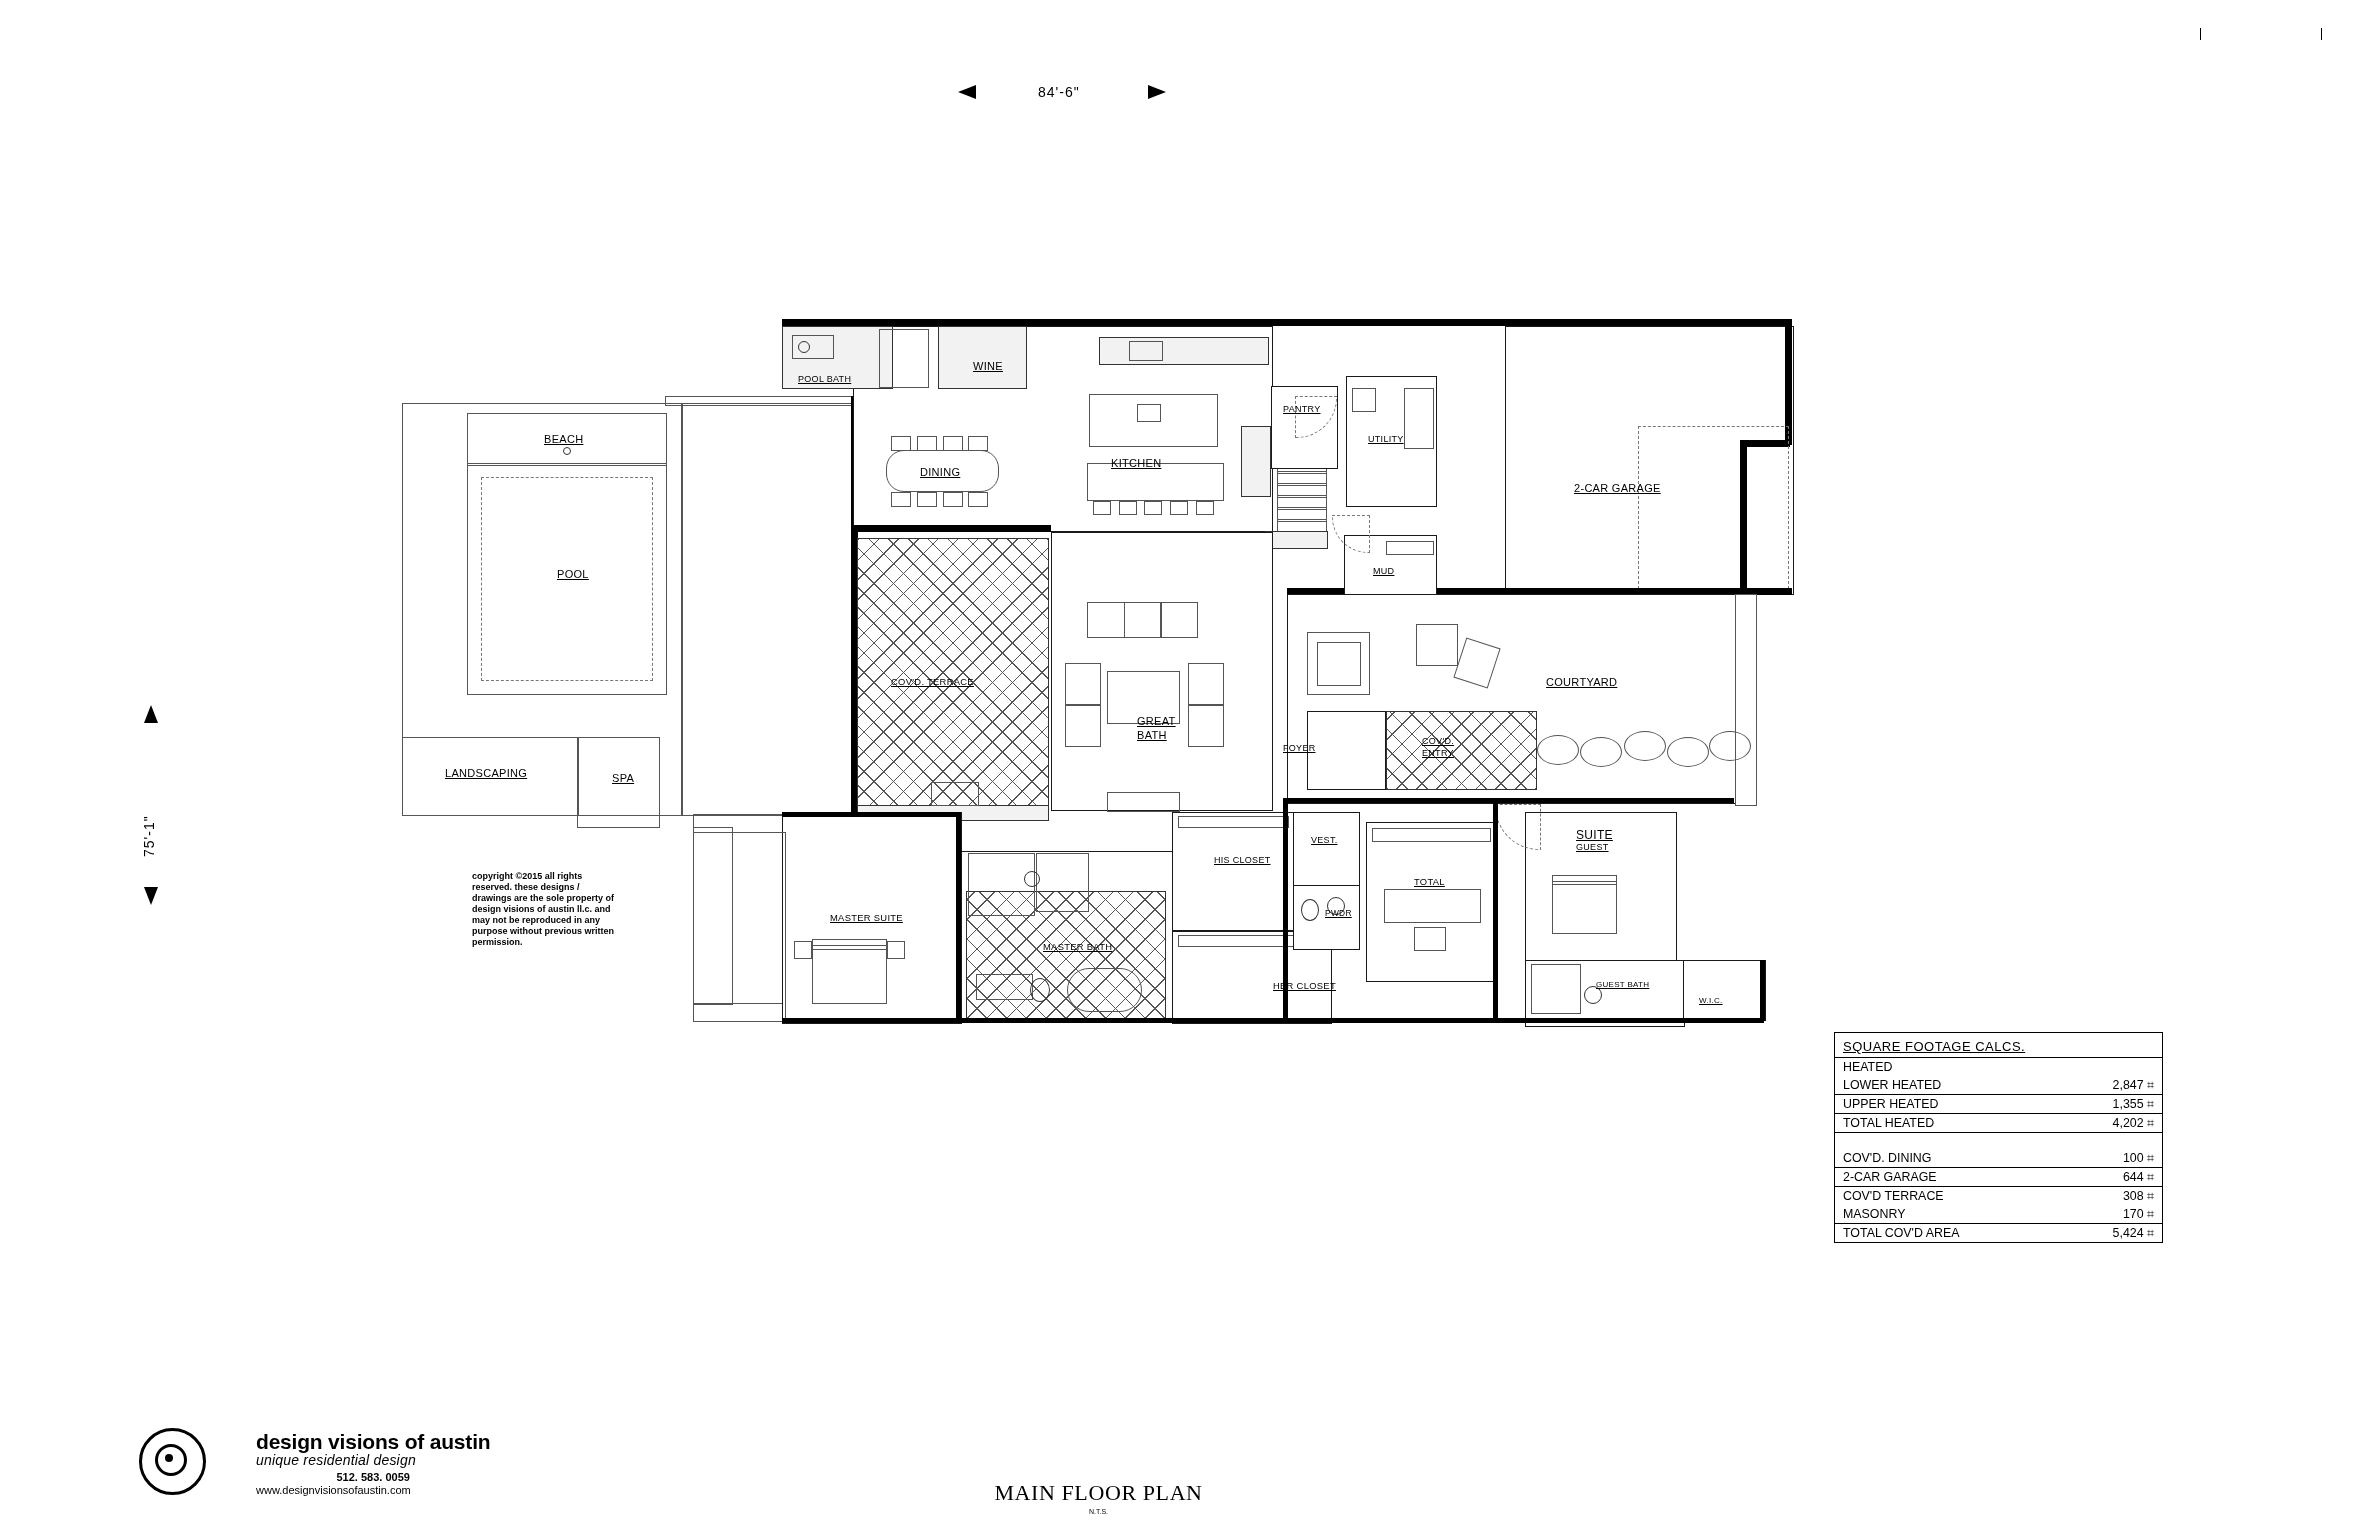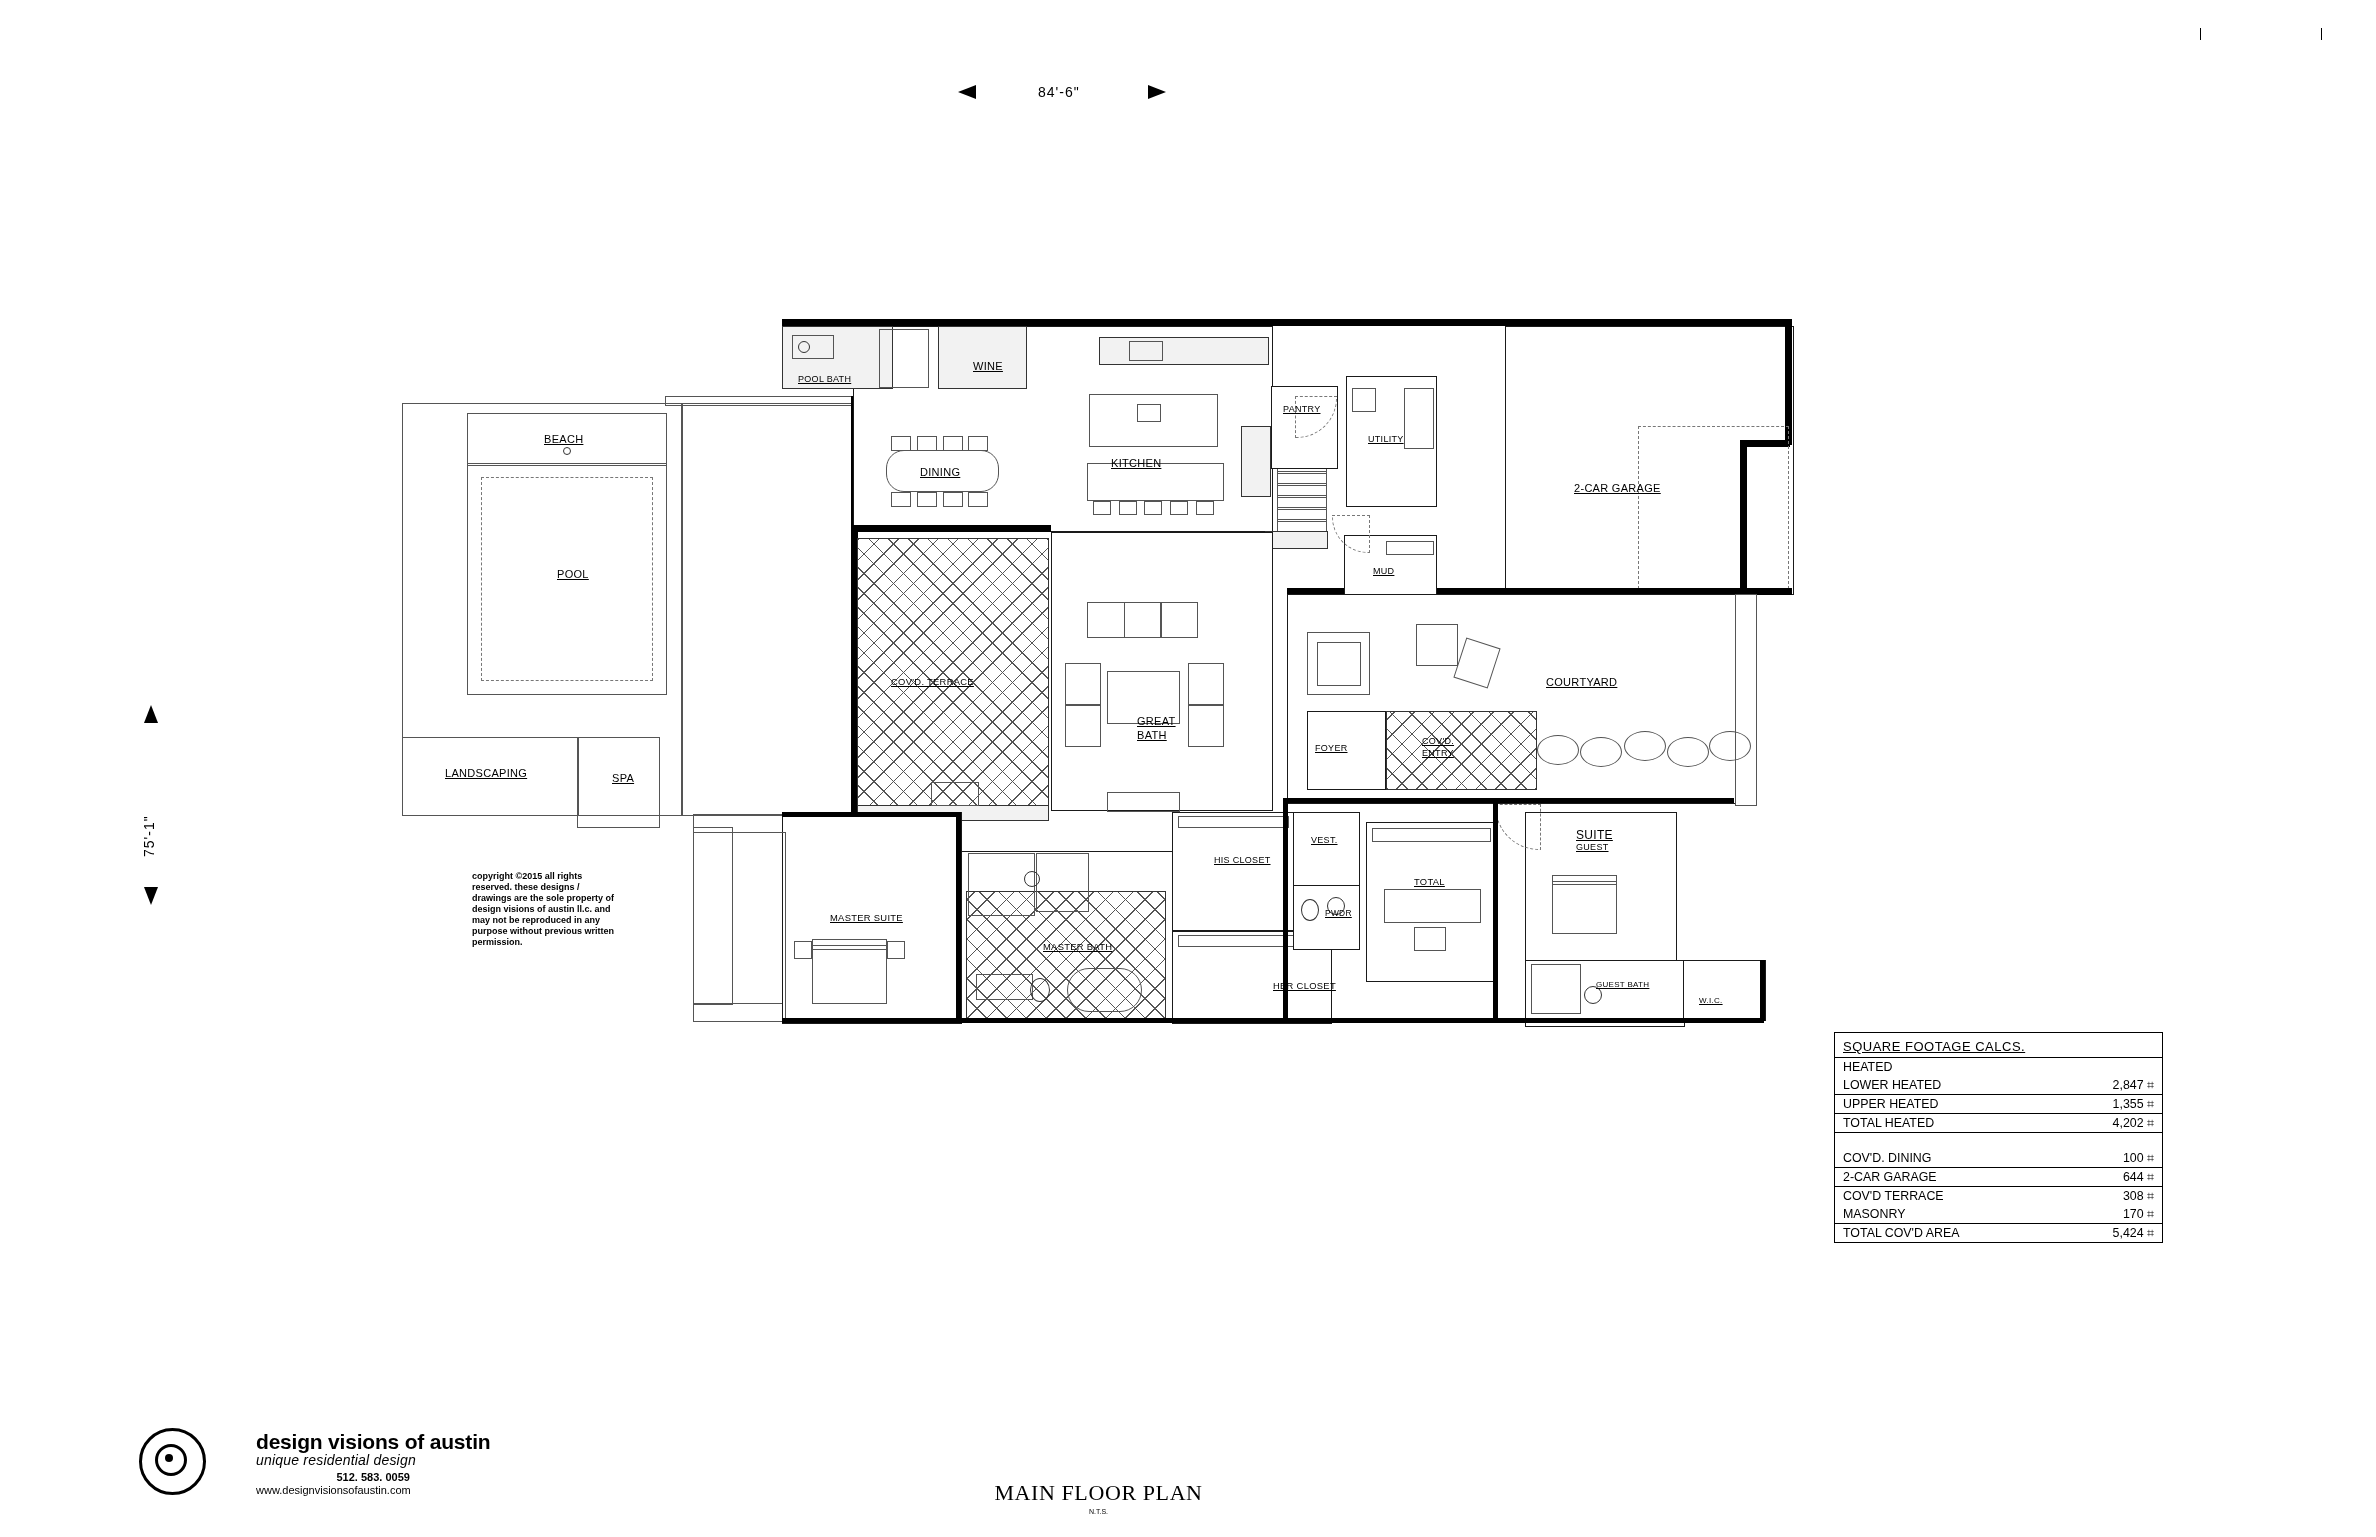--- a/index.html
+++ b/index.html
@@ -237,21 +237,21 @@
   <div class="lbl" style="left:1111px;top:457px;">KITCHEN</div>
   <div class="lbl" style="left:1373px;top:566px;font-size:9px;">MUD</div>
   <div class="lbl" style="left:544px;top:433px;">BEACH</div>
   <div class="lbl" style="left:557px;top:568px;">POOL</div>
   <div class="lbl" style="left:445px;top:767px;">LANDSCAPING</div>
   <div class="lbl" style="left:612px;top:772px;">SPA</div>
   <div class="lbl" style="left:891px;top:676px;font-size:9.4px;">COV'D. TERRACE</div>
   <div class="lbl" style="left:1137px;top:715px;">GREAT</div>
   <div class="lbl" style="left:1137px;top:729px;">BATH</div>
   <div class="lbl" style="left:1546px;top:676px;">COURTYARD</div>
-  <div class="lbl" style="left:1315px;top:743px;font-size:9px;">FOYER</div>
+  <div class="lbl" style="left:1283px;top:743px;font-size:9px;">FOYER</div>
   <div class="lbl" style="left:1422px;top:736px;font-size:9px;">COV'D.</div>
   <div class="lbl" style="left:1422px;top:748px;font-size:9px;">ENTRY</div>
   <div class="lbl" style="left:1214px;top:855px;font-size:9px;">HIS CLOSET</div>
   <div class="lbl" style="left:1311px;top:835px;font-size:9px;">VEST.</div>
   <div class="lbl" style="left:1576px;top:842px;font-size:9px;">GUEST</div>
   <div class="lbl" style="left:1576px;top:828px;font-size:12px;">SUITE</div>
   <div class="lbl" style="left:1414px;top:876px;font-size:9.4px;">TOTAL</div>
   <div class="lbl" style="left:1325px;top:908px;font-size:8.4px;">PWDR</div>
   <div class="lbl" style="left:830px;top:912px;font-size:9.4px;">MASTER SUITE</div>
   <div class="lbl" style="left:1043px;top:941px;font-size:9.4px;">MASTER BATH</div>

